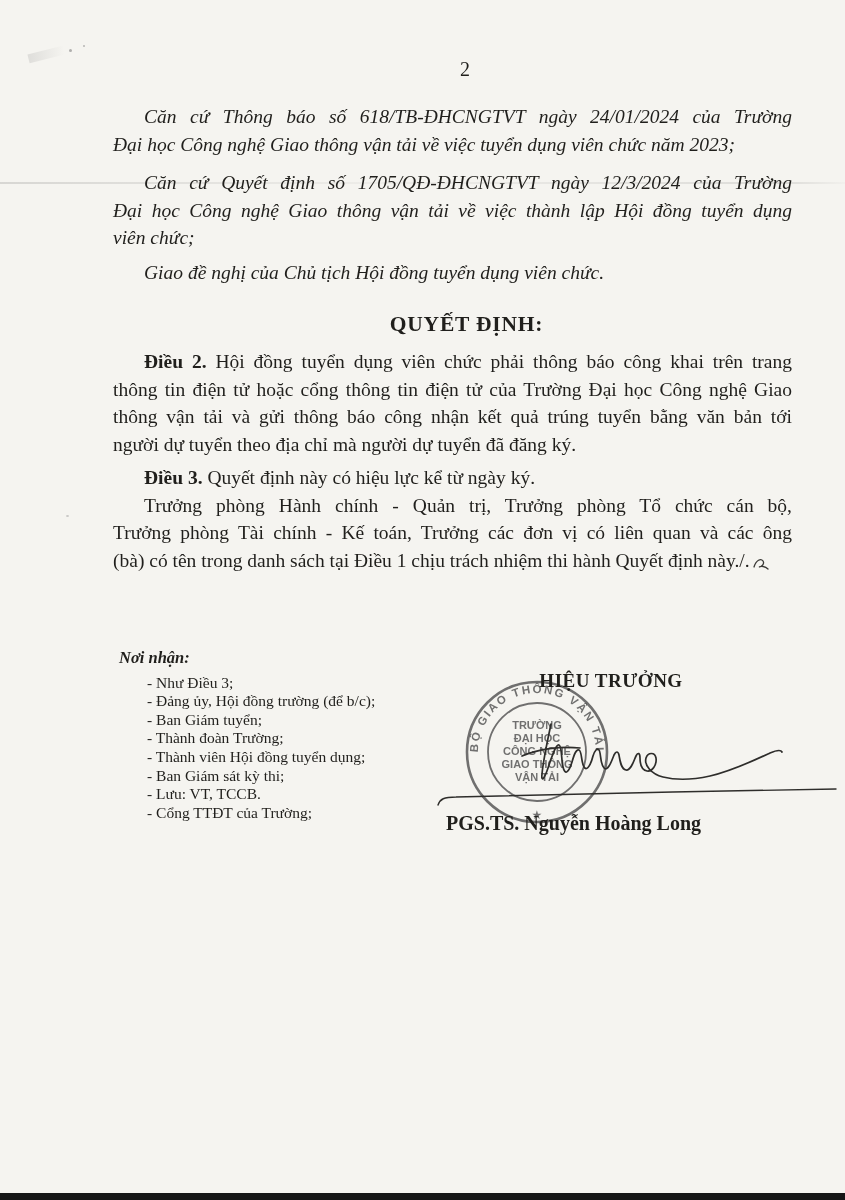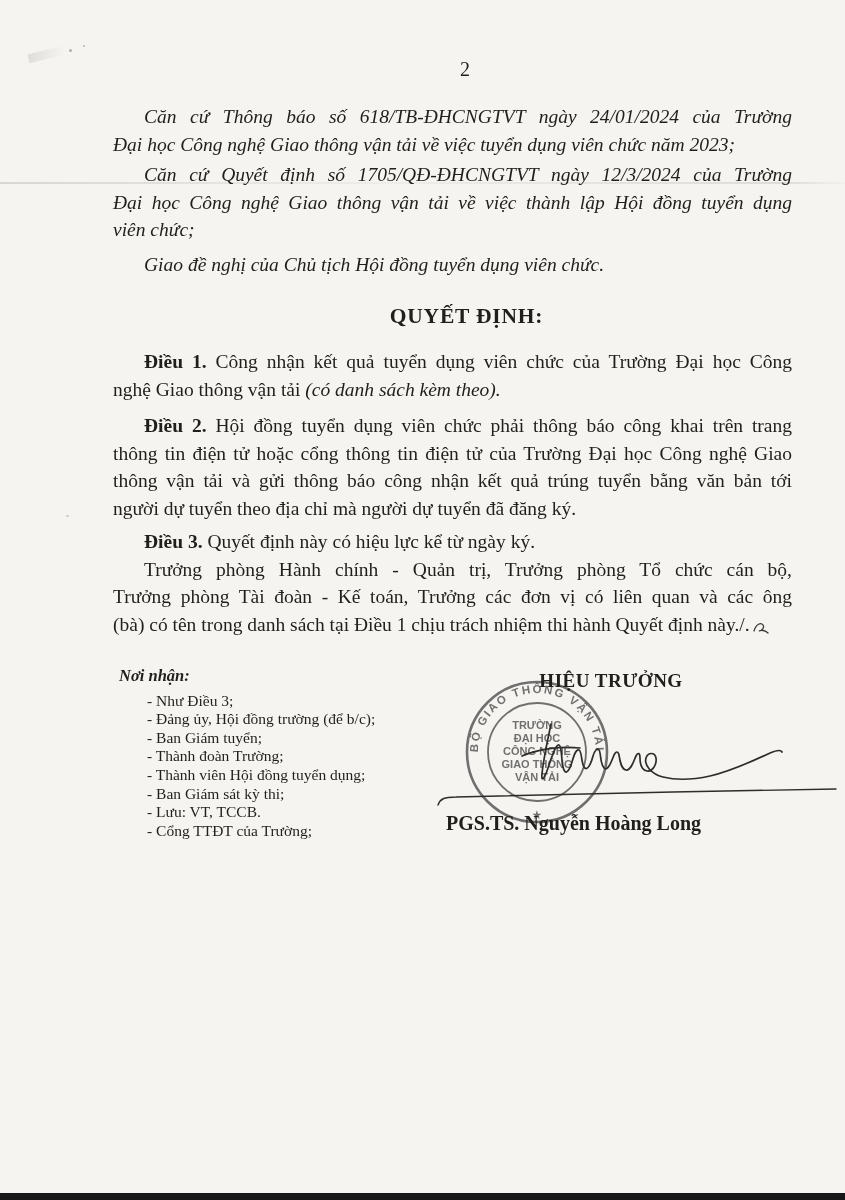--- a/index.html
+++ b/index.html
@@ -10,26 +10,26 @@
     color:#201f1c;
   }
   
   .flow{position:absolute;left:113px;top:103px;width:679px;font-size:19.5px;line-height:27.5px;}
   .para{margin:0;}
   .ln{height:27.5px;text-align:justify;}
   .jl{text-align-last:justify;}
   .ind{text-indent:31px;}
   .it{font-style:italic;}
   .bl{font-weight:bold;}
-  .mt3{margin-top:3px;}.mt7{margin-top:7px;}.mt17{margin-top:17px;}
+  .mt3{margin-top:11px;}.mt7{margin-top:7px;}.mt17{margin-top:17px;}
   .mt9{margin-top:9px;}.mt2{margin-top:6px;}.mt4{}
   .heading{margin-top:25px;height:28px;font-weight:bold;font-size:21.5px;
     letter-spacing:.8px;text-align:center;transform:translateX(14px);}
   
-  .recipients{position:absolute;left:119px;top:667px;font-size:15.5px;line-height:18.6px;}
+  .recipients{position:absolute;left:119px;top:649px;font-size:15.5px;line-height:18.6px;}
   .recip-label{font-weight:bold;font-style:italic;font-size:16.5px;margin-bottom:6px;}
   .recip-item{height:18.6px;margin-left:28px;}
   
   .sig-title{position:absolute;left:446px;top:670px;width:330px;text-align:center;
     font-weight:bold;font-size:19px;letter-spacing:.5px;z-index:3;}
   .sig-name{position:absolute;left:446px;top:812px;width:330px;text-align:left;
     font-weight:bold;font-size:20px;z-index:3;}
   .stamp{position:absolute;left:457px;top:672px;z-index:2;}
   .sig-ink{position:absolute;left:430px;top:650px;z-index:4;}
   .paraph{display:inline-block;vertical-align:baseline;transform:translateY(4px);margin-left:2px;}
@@ -71,39 +71,35 @@
       <div class="ln jl it">Đại học Công nghệ Giao thông vận tải về việc thành lập Hội đồng tuyển dụng</div>
       <div class="ln it">viên chức;</div>
     </div>
 
     <div class="para mt7">
       <div class="ln ind it">Giao đề nghị của Chủ tịch Hội đồng tuyển dụng viên chức.</div>
     </div>
 
     <div class="heading">QUYẾT ĐỊNH:</div>
 
-    <div class="para mt17">
-      <div class="ln jl ind"><b class="bl">Điều 1.</b> <span>Công nhận kết quả tuyển dụng viên chức của Trường Đại học Công</span></div>
-      <div class="ln"><span>nghệ Giao thông vận tải</span> <i class="it">(có danh sách kèm theo).</i></div>
-    </div>
 
     <div class="para mt9">
       <div class="ln jl ind"><b class="bl">Điều 2.</b> <span>Hội đồng tuyển dụng viên chức phải thông báo công khai trên trang</span></div>
       <div class="ln jl">thông tin điện tử hoặc cổng thông tin điện tử của Trường Đại học Công nghệ Giao</div>
       <div class="ln jl">thông vận tải và gửi thông báo công nhận kết quả trúng tuyển bằng văn bản tới</div>
       <div class="ln">người dự tuyển theo địa chỉ mà người dự tuyển đã đăng ký.</div>
     </div>
 
     <div class="para mt2">
       <div class="ln ind"><b class="bl">Điều 3.</b> <span>Quyết định này có hiệu lực kể từ ngày ký.</span></div>
     </div>
 
     <div class="para mt4">
       <div class="ln jl ind">Trưởng phòng Hành chính - Quản trị, Trưởng phòng Tổ chức cán bộ,</div>
-      <div class="ln jl">Trưởng phòng Tài đoàn - Kế toán, Trưởng các đơn vị có liên quan và các ông</div>
+      <div class="ln jl">Trưởng phòng Tài chính - Kế toán, Trưởng các đơn vị có liên quan và các ông</div>
       <div class="ln"><span>(bà) có tên trong danh sách tại Điều 1 chịu trách nhiệm thi hành Quyết định này./.</span><svg class="paraph" width="20" height="14" viewBox="0 0 20 14">
             <path d="M2,10 C4,3 9,1 11,4 C13,7 9,10 7,10 C9,9 13,9 16,12" fill="none" stroke="#3a3936" stroke-width="1.3" stroke-linecap="round"></path>
           </svg></div>
     </div>
 
   </div>
 
   <div class="recipients">
     <div class="recip-label">Nơi nhận:</div>
     <div class="recip-item">- Như Điều 3;</div>

